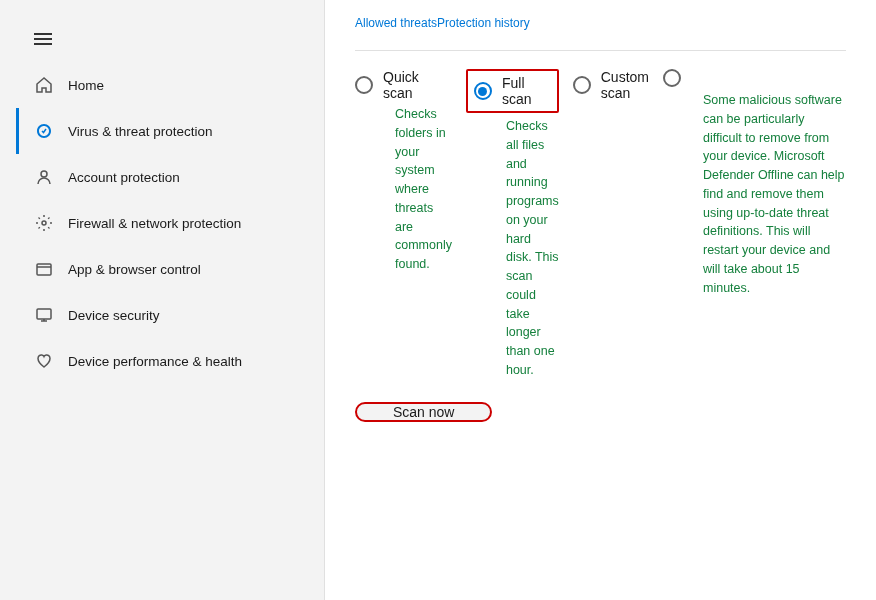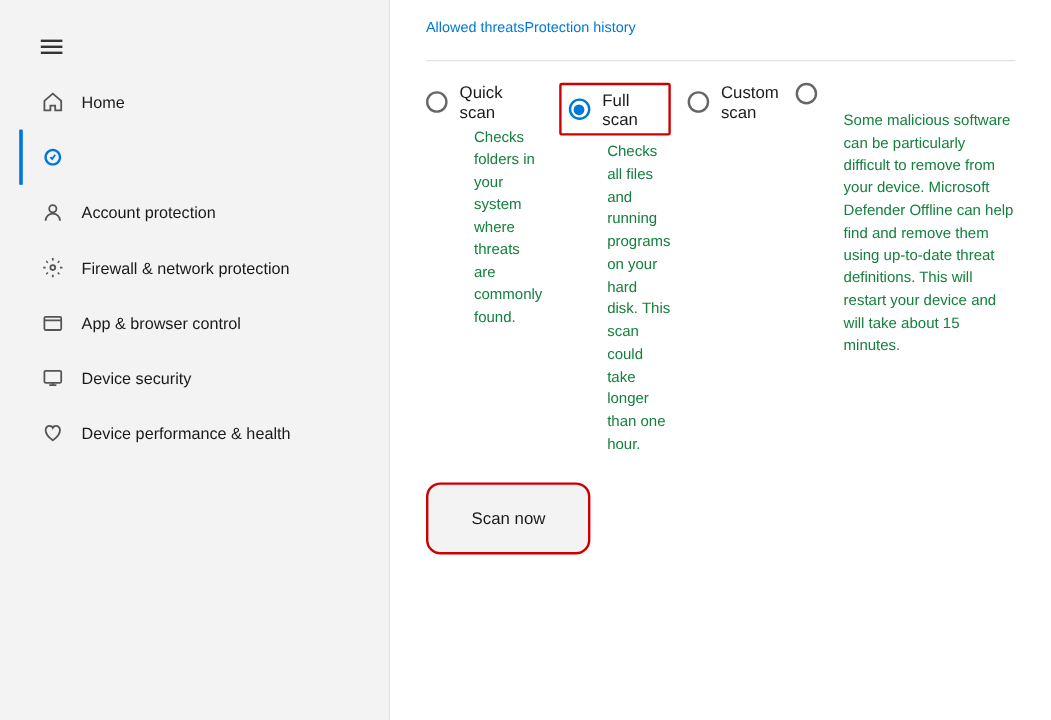--- a/index.html
+++ b/index.html
@@ -155,21 +155,21 @@
       align-items: center;
       gap: 10px;
     }
     .scan-now-area {
       margin-top: 22px;
     }
     .scan-now-btn {
       border: 2px solid #cc0000;
       background: #f3f3f3;
       color: #1a1a1a;
-      padding: 20px 36px;
+      padding: 0 36px;
       font-size: 14px;
       cursor: pointer;
       border-radius: 12px;
       font-family: 'Segoe UI', Arial, sans-serif;
     }
   </style>
 </head>
 <body>
 
 <div class="sidebar">
@@ -187,20 +187,21 @@
         </span>
     <span class="nav-label">Home</span>
   </div>
       <div class="nav-item active">
     <span class="icon">
           <svg width="18" height="18" viewBox="0 0 18 18" fill="none" xmlns="http://www.w3.org/2000/svg">
         <path d="M9 2C5.13 2 2 5.13 2 9s3.13 7 7 7 7-3.13 7-7-3.13-7-7-7zm0 12c-2.76 0-5-2.24-5-5s2.24-5 5-5 5 2.24 5 5-2.24 5-5 5z" fill="currentColor"></path>
         <path d="M7 9l1.5 1.5L11 7" stroke="currentColor" stroke-width="1.5" fill="none"></path>
       </svg>
         </span>
+    <span class="nav-label">Virus &amp; threat protection</span>
   </div>
       <div class="nav-item">
     <span class="icon">
           <svg width="18" height="18" viewBox="0 0 18 18" fill="none">
         <circle cx="9" cy="6" r="3" stroke="currentColor" stroke-width="1.5"></circle>
         <path d="M3 16c0-3.31 2.69-6 6-6s6 2.69 6 6" stroke="currentColor" stroke-width="1.5" fill="none"></path>
       </svg>
         </span>
     <span class="nav-label">Account protection</span>
   </div>

